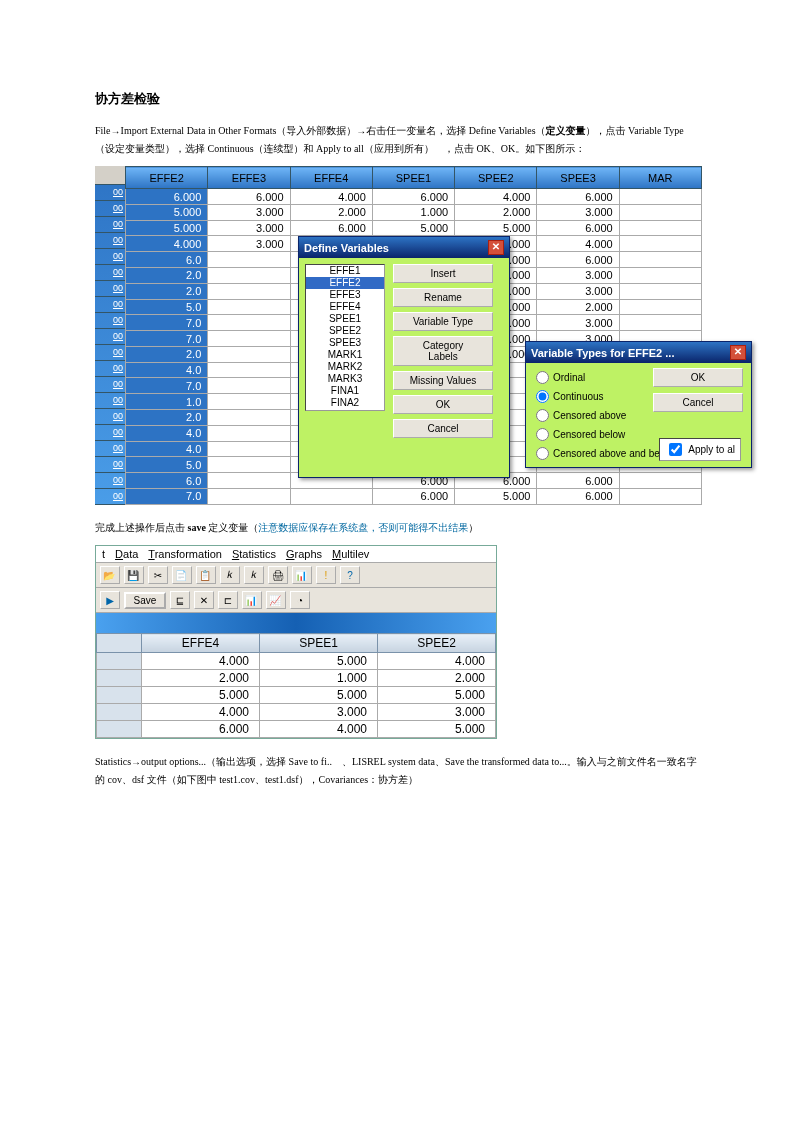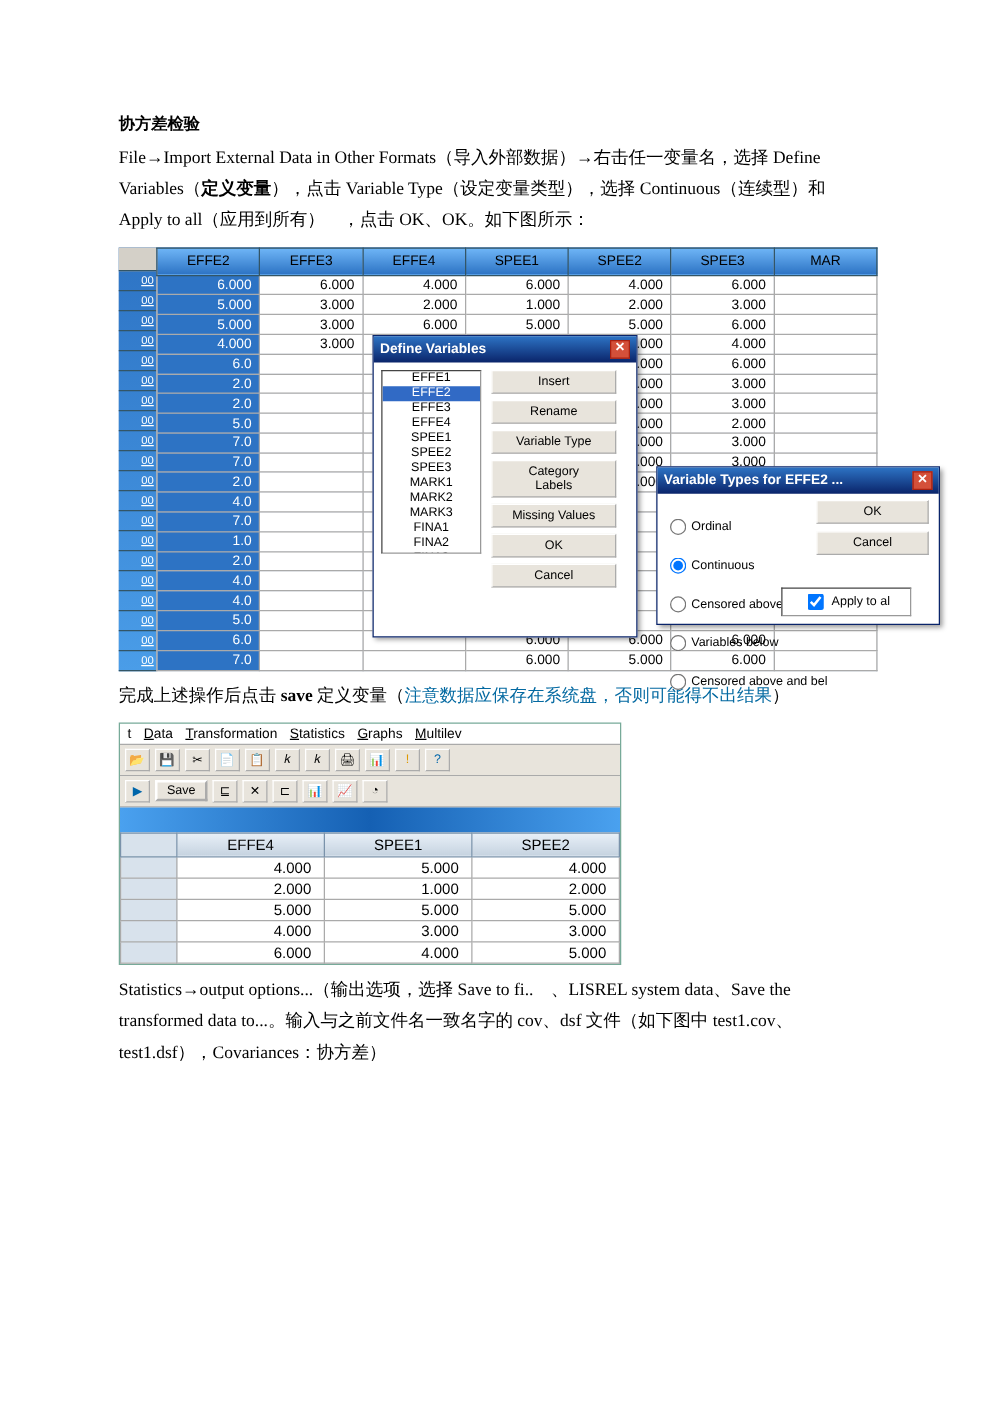--- a/index.html
+++ b/index.html
@@ -14,22 +14,23 @@
   .page {
     padding: 90px 95px 40px 95px;
   }
   .heading {
     font-weight: bold;
     font-size: 13px;
     margin-bottom: 6px;
   }
   .para {
     line-height: 1.8;
-    font-size: 14px;
+    font-size: 10px;
     margin-bottom: 6px;
+    margin-top: 14px;
   }
   .bold { font-weight: bold; }
   .blue-note { color: #0369a1; }
 
   
   .shot {
     width: 607px;
     background: #b8c6d8;
     margin: 8px 0 8px 0;
     position: relative;
@@ -71,21 +72,21 @@
     padding: 0 6px;
     border: 1px solid #aaa;
     height:14px;
     font-size: 11px;
   }
   .grid td.sel { background:#2d73c4; color:#fff; }
 
   
   .dialog {
     position:absolute;
-    background:#ffffff;
+    background:#bef264;
     border:1px solid #0a246a;
     box-shadow: 2px 2px 4px rgba(0,0,0,.4);
   }
   .dialog.dv { left:203px; top:70px; width:210px; height:240px; }
   .dialog.vt { left:430px; top:175px; width:225px; height:125px; }
   .titlebar {
     background: linear-gradient(#2d73c4,#0a246a);
     color:#fff;
     font-weight:bold;
     font-size:11px;
@@ -124,24 +125,24 @@
     text-align:center;
     font-family: Tahoma, sans-serif;
   }
   .hint {
     font-size:9px;
     padding:4px 8px;
     color:#333;
     line-height:11px;
   }
   .radios { padding:8px 4px 4px 10px; font-size:10px; display:flex; flex-direction:column; gap:6px; }
-  .radios label { display:flex; align-items:center; gap:4px;margin-top:12px; }
+  .radios label { display:flex; align-items:center; gap:4px; }
   .radios input { margin:0; }
   .vt-btns { position:absolute; right:8px; top:26px; display:flex; flex-direction:column; gap:6px; }
-  .apply-row { position:absolute; bottom:6px; right:22px; font-size:10px; display:flex; align-items:center; gap:3px; background:#fff; border:1px inset #999; padding:1px 16px;}
+  .apply-row { position:absolute; bottom:6px; right:10px; font-size:10px; display:flex; align-items:center; gap:3px; background:#fff; border:1px inset #999; padding:1px 5px;}
 
   
   .shot2 {
     width:400px;
     background:#fff;
     border:1px solid #7a9;
     margin:8px 0;
     font-family: Tahoma, sans-serif;
     font-size:11px;
   }
@@ -464,21 +465,21 @@
         <label>
             <input type="radio" name="vt" checked="" style="">
             <span>Continuous</span>
           </label>
         <label>
             <input type="radio" name="vt" style="">
             <span>Censored above</span>
           </label>
         <label>
             <input type="radio" name="vt" style="">
-            <span>Variables below</span>
+            <span>Censored below</span>
           </label>
         <label>
             <input type="radio" name="vt" style="">
             <span>Censored above and bel</span>
           </label>
       </div>
       <div class="vt-btns">
         <div class="wbtn" style="width:60px">OK</div>
         <div class="wbtn" style="width:60px">Cancel</div>
       </div>

